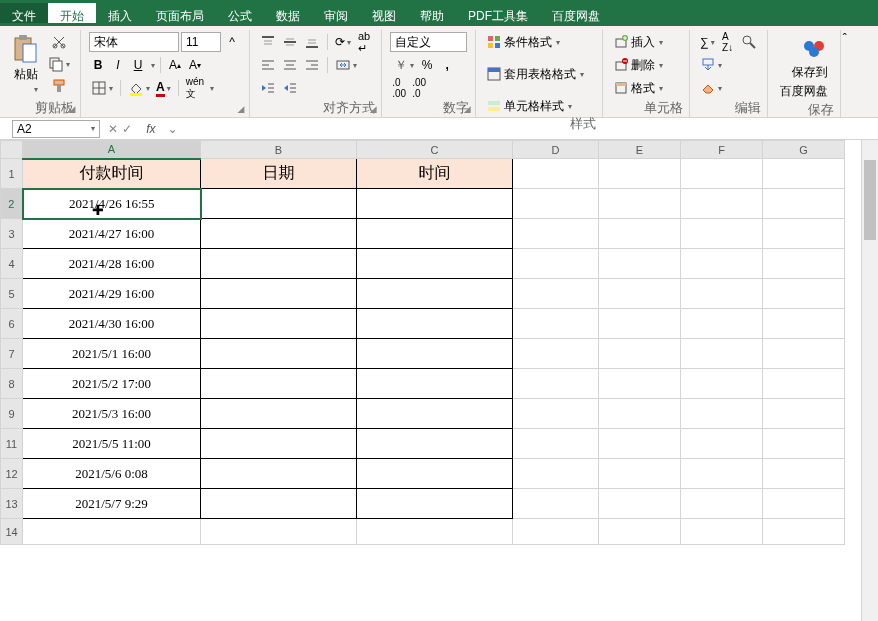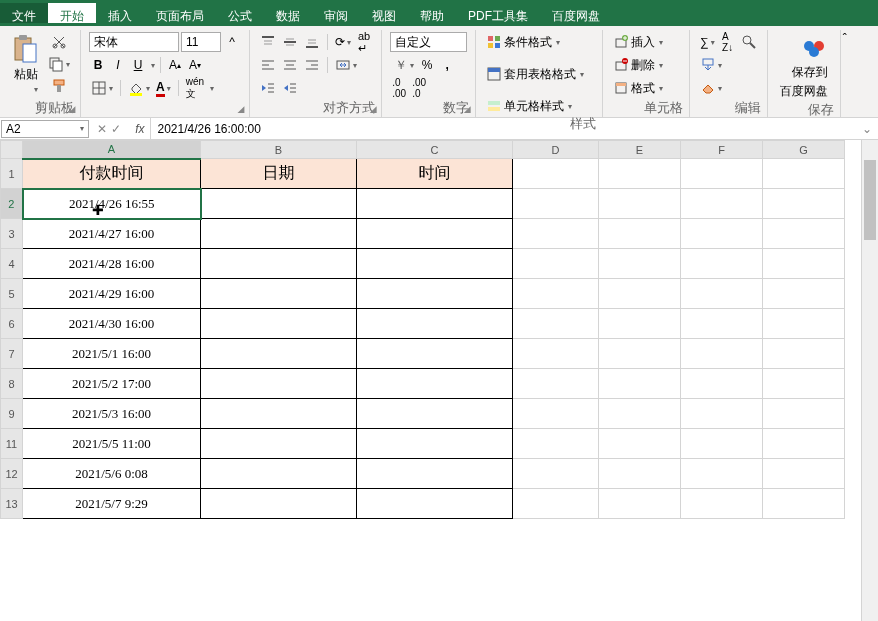--- a/index.html
+++ b/index.html
@@ -18,21 +18,21 @@
 .btn-row{display:flex;gap:2px;align-items:center}
 .rbtn{min-width:18px;height:20px;display:flex;align-items:center;justify-content:center;cursor:pointer;padding:0 2px}
 .big-btn{display:flex;flex-direction:column;align-items:flex-end;padding:2px 6px;cursor:pointer;gap:2px}
 .dd{font-size:8px;color:#666;margin-left:2px}
 select,input.combo{border:1px solid #ababab;background:#fff;height:20px;padding:0 4px;font-size:12px}
 .fontname{width:90px}
 .fontsize{width:40px}
 .numfmt{width:77px}
 .corner{position:absolute;bottom:2px;right:2px;width:12px;height:12px;font-size:9px;color:#888;cursor:pointer;text-align:center}
 .namebox-row{height:22px;display:flex;align-items:center;border-bottom:1px solid #d4d4d4;background:#fff}
-.namebox{width:88px;border:1px solid #ababab;height:18px;padding:0 4px;margin-left:1px;display:flex;align-items:center;justify-content:space-between}
+.namebox{width:88px;border:1px solid #ababab;height:18px;padding:0 4px;margin-left:12px;display:flex;align-items:center;justify-content:space-between}
 .fx-btns{display:flex;gap:4px;padding:0 8px;color:#888}
 .fx-btns span{cursor:pointer}
 .fxlabel{font-style:italic;padding:0 6px;color:#555}
 .formula-bar{flex:1;border-left:1px solid #d4d4d4;height:22px;padding:0 6px;display:flex;align-items:center}
 .grid-area{position:relative;height:481px;overflow:hidden}
 table{border-collapse:collapse;table-layout:fixed}
 th,td{border:1px solid #d4d4d4;background:#fff;font-weight:normal}
 .colhdr th{background:#e6e6e6;height:18px;font-size:11px;text-align:center;color:#555}
 .colhdr th.sel{background:#d2d2d2;color:#217346;border-bottom:2px solid #217346}
 .rowhdr{background:#e6e6e6;width:22px;text-align:center;font-size:11px;color:#555}
@@ -388,21 +388,20 @@
 <div class="namebox-row">
   <div class="namebox">
       <span>A2</span>
       <span class="dd">▾</span>
     </div>
   <div class="fx-btns">
     <span>✕</span>
     <span>✓</span>
   </div>
   <div class="fxlabel">fx</div>
-  <div class="formula-bar">2021/4/26 16:00:00</div>
   <div style="padding:0 6px;color:#888;cursor:pointer">⌄</div>
 </div>
 
 <div class="grid-area">
 <table id="grid">
       <tbody>
         <tr class="colhdr">
           <th class="corner-cell"></th>
           <th style="width:178px" class="sel">A</th>
           <th style="width:156px" class="">B</th>
@@ -525,19 +524,29 @@
         <tr>
           <td class="rowhdr">13</td>
           <td class="cell data">2021/5/7 9:29</td>
           <td class="cell data"></td>
           <td class="cell data"></td>
           <td class="cell"></td>
           <td class="cell"></td>
           <td class="cell"></td>
           <td class="cell"></td>
         </tr>
+        <tr>
+          <td class="rowhdr">14</td>
+          <td class="cell" style="height:26px"></td>
+          <td class="cell" style="height:26px"></td>
+          <td class="cell" style="height:26px"></td>
+          <td class="cell" style="height:26px"></td>
+          <td class="cell" style="height:26px"></td>
+          <td class="cell" style="height:26px"></td>
+          <td class="cell" style="height:26px"></td>
+        </tr>
       </tbody>
     </table>
 <div class="cursor-plus">✚</div>
 <div class="scroll-v">
       <div class="thumb"></div>
     </div>
 </div>
 
 </body></html>

